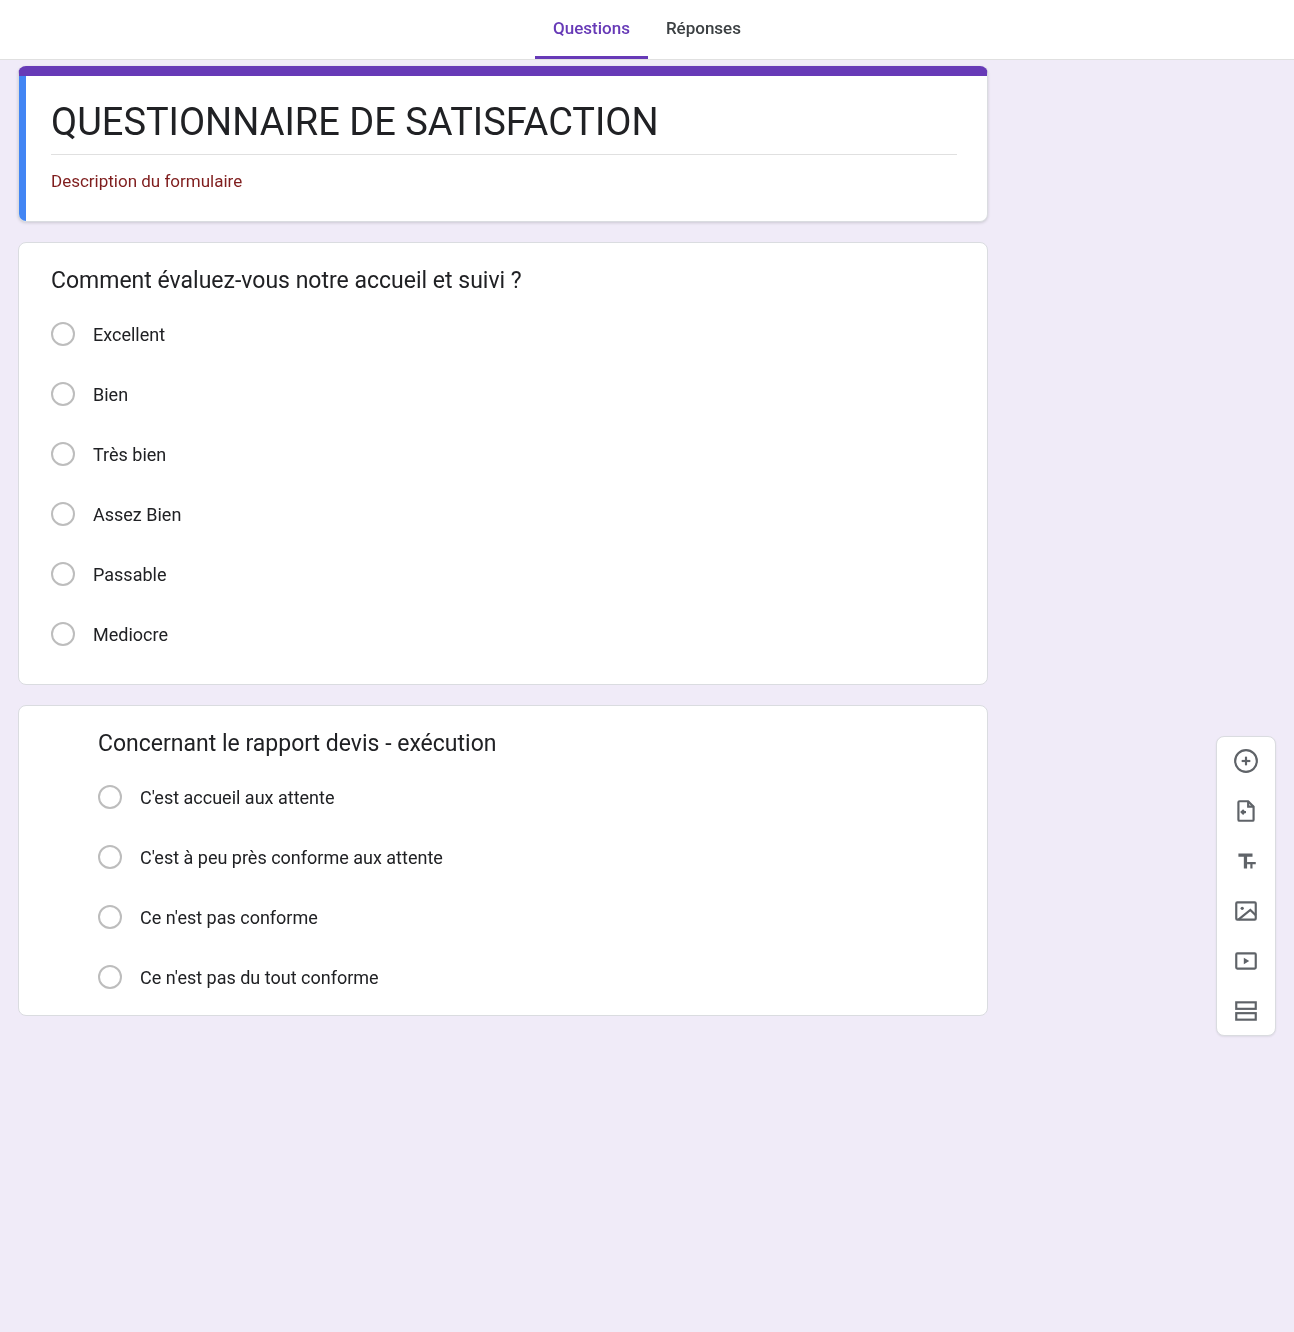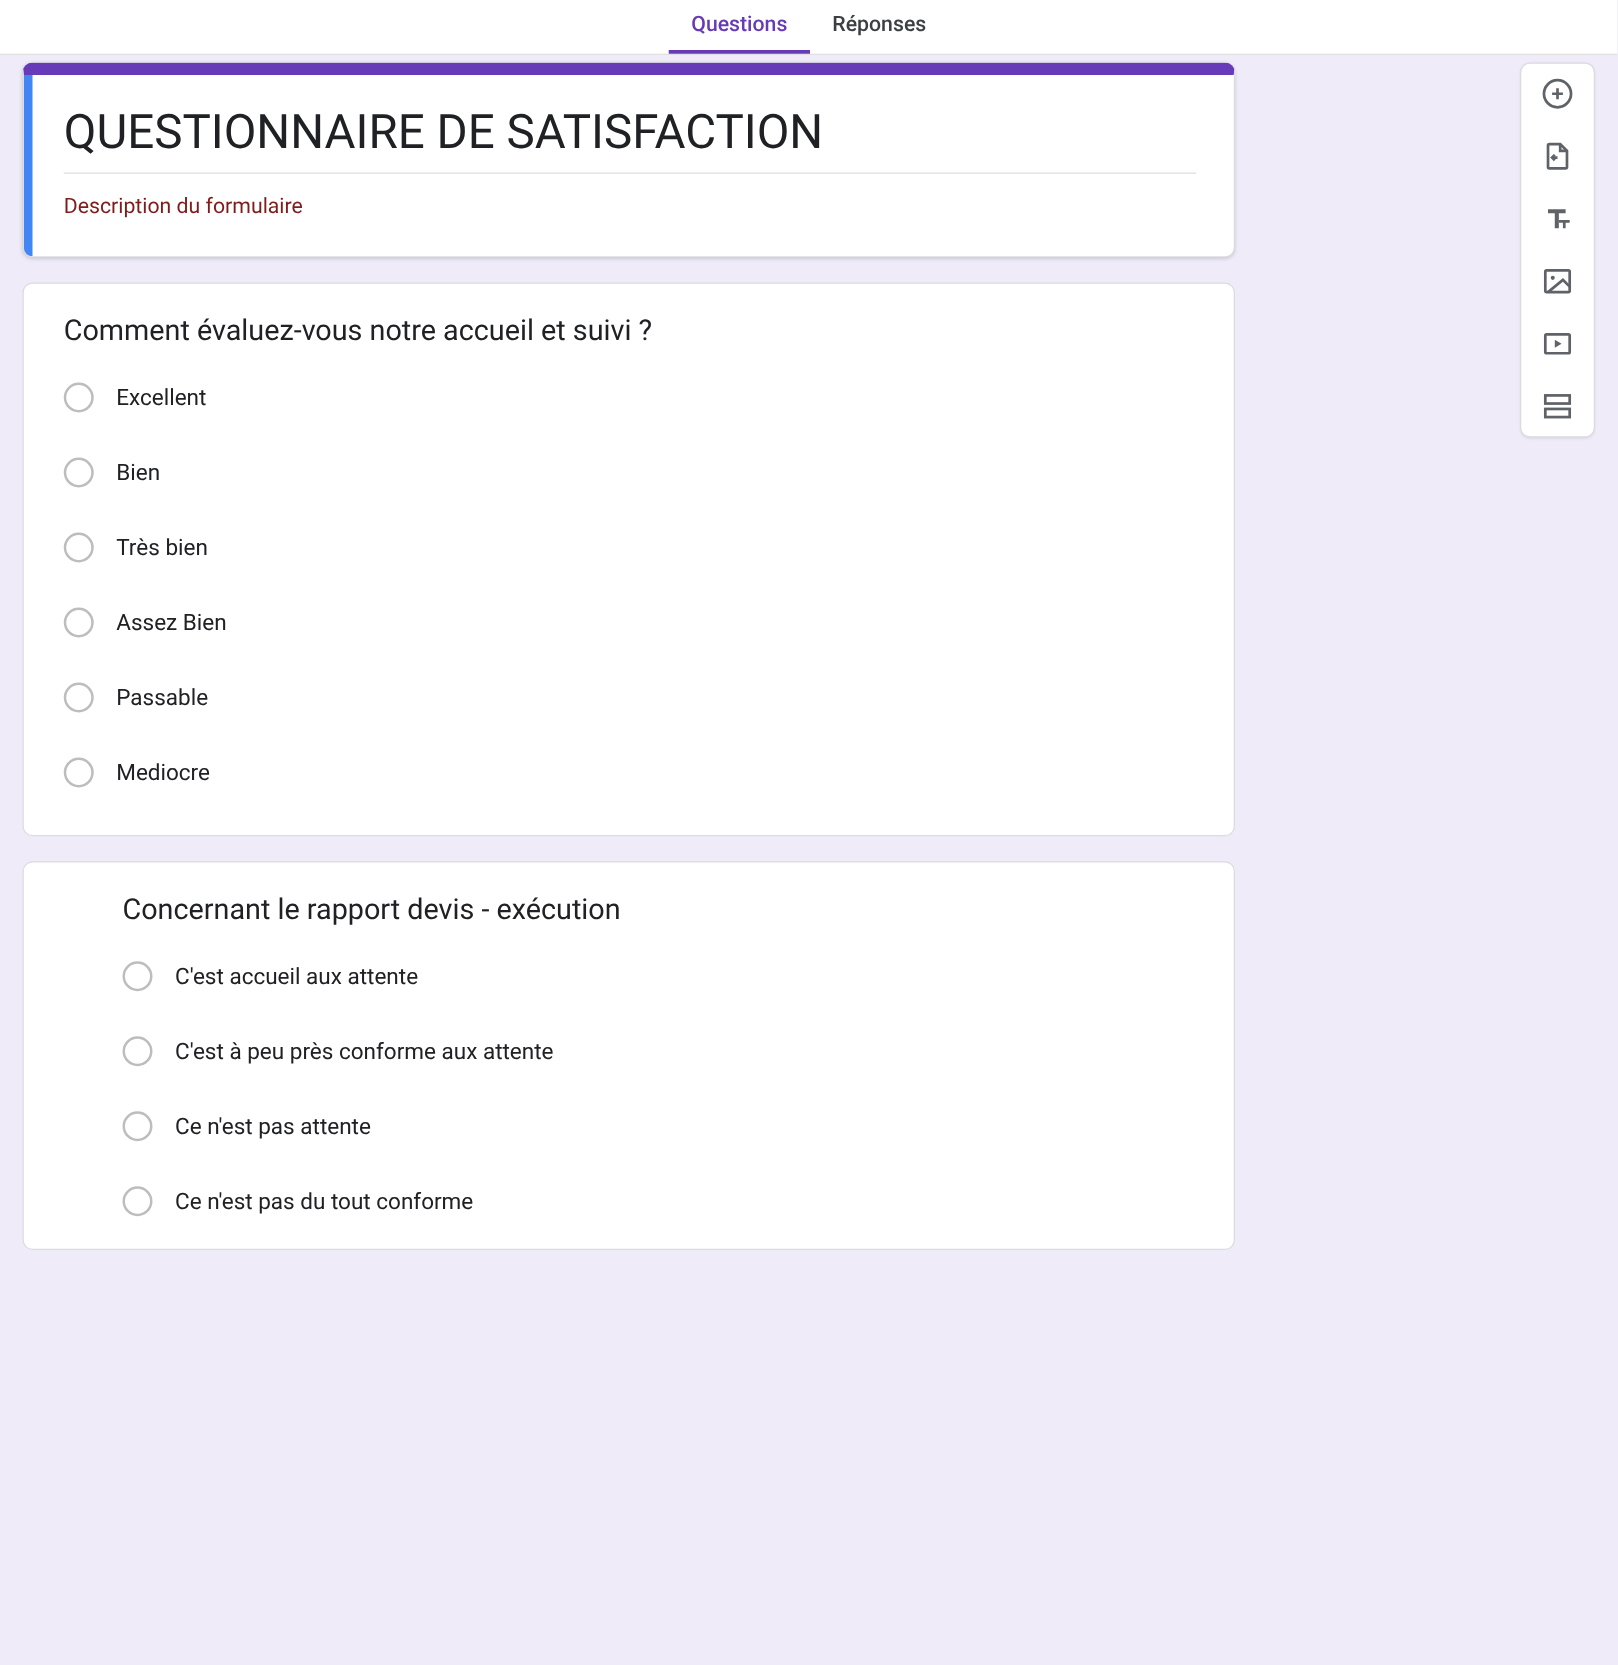--- a/index.html
+++ b/index.html
@@ -5,21 +5,21 @@
     * { box-sizing: border-box; margin: 0; padding: 0; }
     body {
       font-family: 'Google Sans', Roboto, Arial, sans-serif;
       background: #f0ebf8;
       width: 1294px;
       height: 1332px;
       overflow: hidden;
     }
     .top-tabs {
       background: #fff;
-      height: 44px;
+      height: 60px;
       display: flex;
       justify-content: center;
       align-items: stretch;
       border-bottom: 1px solid #e0e0e0;
     }
     .tab {
       padding: 0 18px;
       display: flex;
       align-items: center;
       font-size: 17px;
@@ -28,21 +28,21 @@
       cursor: pointer;
       border-bottom: 3px solid transparent;
     }
     .tab.active {
       color: #673ab7;
       border-bottom-color: #673ab7;
     }
     .canvas {
       padding: 6px 18px;
       display: flex;
-      align-items: flex-start;
+      align-items: flex-end;
     }
     .form-col {
       flex: 0 0 970px;
     }
     .spacer-col { flex: 1; }
     .sidebar {
       width: 60px;
       margin-left: 20px;
       background: #fff;
       border: 1px solid #dadce0;
@@ -178,21 +178,21 @@
         <div class="option-row">
           <div class="radio"></div>
           <div class="option-label">C'est accueil aux attente</div>
         </div>
         <div class="option-row">
           <div class="radio"></div>
           <div class="option-label">C'est à peu près conforme aux attente</div>
         </div>
         <div class="option-row">
           <div class="radio"></div>
-          <div class="option-label">Ce n'est pas attente</div>
+          <div class="option-label">Ce n'est pas conforme</div>
         </div>
         <div class="option-row">
           <div class="radio"></div>
           <div class="option-label">Ce n'est pas du tout conforme</div>
         </div>
       </div>
     </div>
 
   </div>
 

